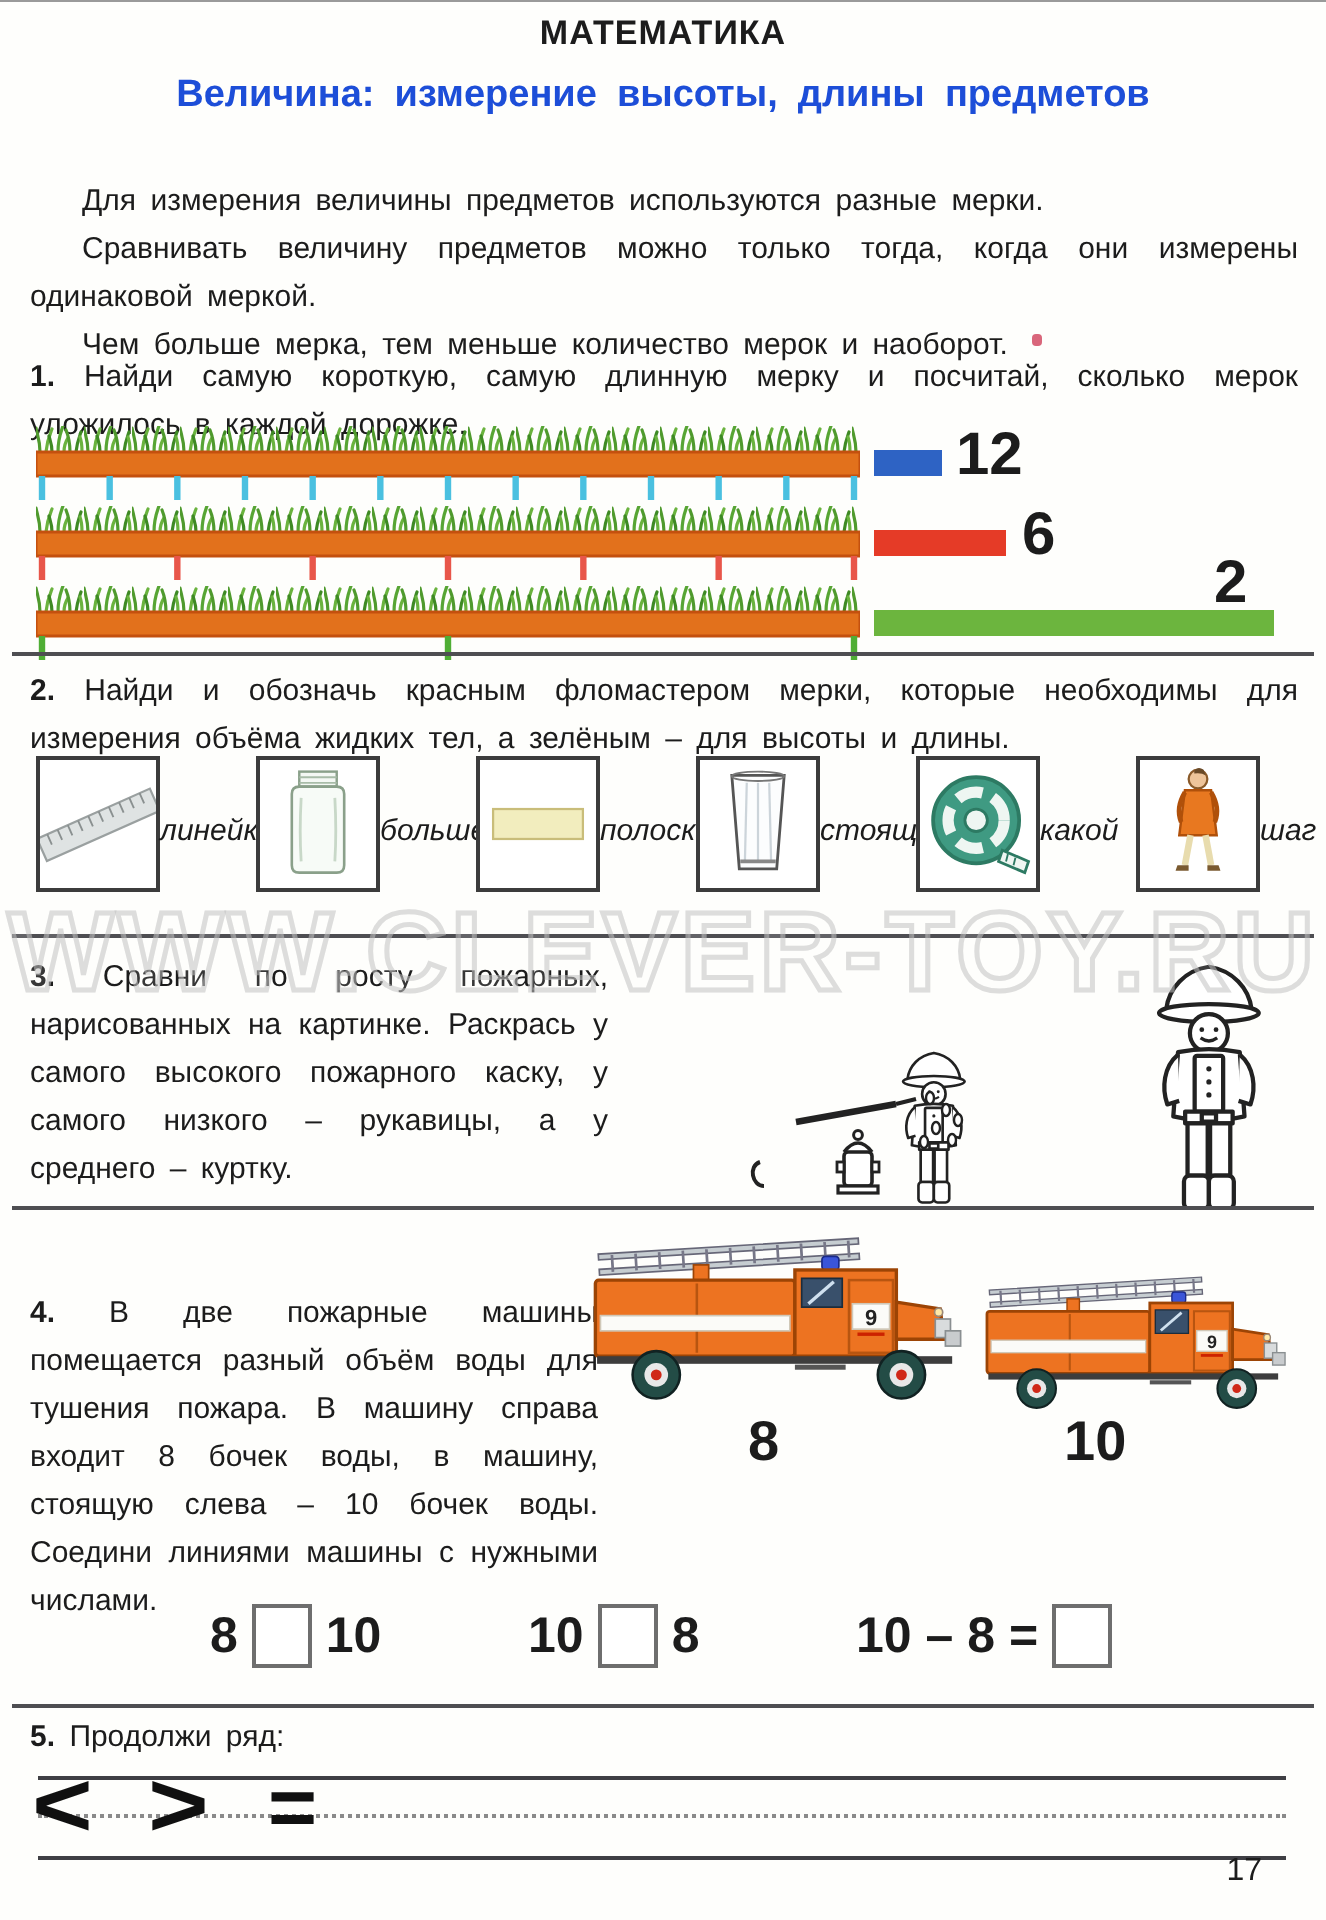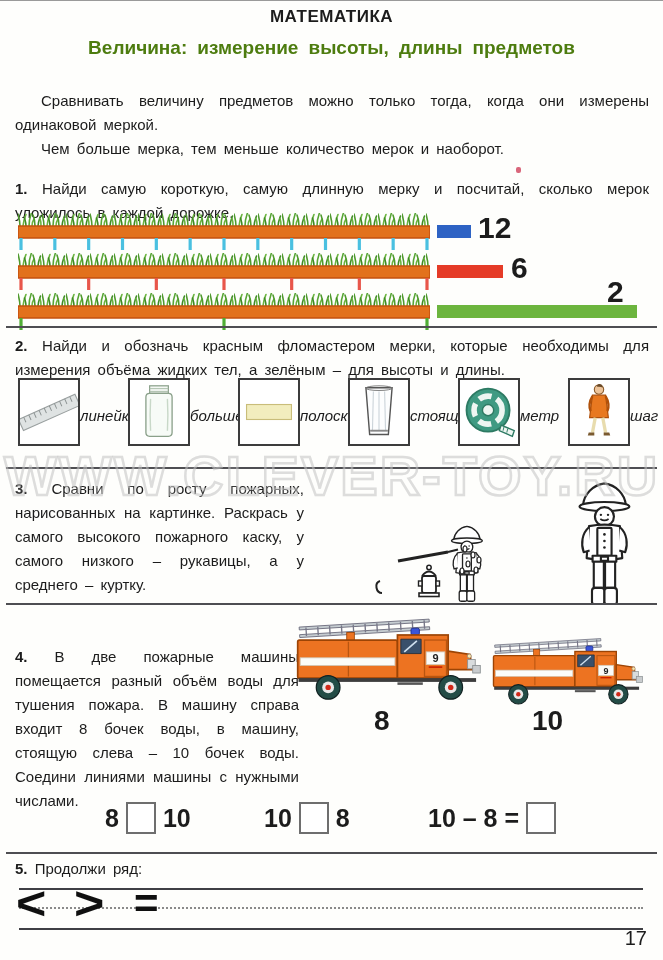--- a/index.html
+++ b/index.html
@@ -2,21 +2,21 @@
 <html><head>
 <meta charset="utf-8">
 <style>
   html,body{margin:0;padding:0;background:#9a9a9a;}
   .page{position:relative;width:663px;height:960px;margin:1px auto;background:#fefefc;
         font-family:"Liberation Sans",sans-serif;color:#1c1c1c;overflow:hidden;}
   
   .title{position:absolute;top:6px;left:0;right:0;margin:0;text-align:center;
          font-size:17px;font-weight:bold;letter-spacing:.5px;}
   .subtitle{position:absolute;top:34px;left:0;right:0;margin:0;text-align:center;
-            font-size:19px;font-weight:bold;color:#4d7c0f;line-height:26px;word-spacing:.25em;}
+            font-size:19px;font-weight:bold;color:#1d4ed8;line-height:26px;word-spacing:.25em;}
   
   .txt{font-size:15px;line-height:24px;margin:0;text-align:justify;word-spacing:.2em;}
   .txt .tnum{font-weight:bold;}
   .indent{text-indent:26px;}
   .intro{position:absolute;top:88px;left:15px;width:634px;}
   
   .divider{position:absolute;left:6px;right:6px;border-top:2px solid #4e4e52;}
   .d1{top:325px}.d2{top:466px}.d3{top:602px}.d4{top:851px}
   
   .task1-text{position:absolute;top:176px;left:15px;width:634px;}
@@ -55,21 +55,21 @@
   
   .task5-text{position:absolute;top:856px;left:15px;width:400px;}
   .writing-lines{position:absolute;left:19px;right:20px;top:887px;height:38px;
                  border-top:2px solid #3f3f44;border-bottom:2px solid #3f3f44;}
   .dotted-mid{position:absolute;left:0;right:0;top:17px;border-top:2px dotted #8a8a8a;}
   .sym{position:absolute;font-weight:bold;color:#101010;z-index:3;}
   .sym-lt{left:16px;top:881px;font-size:52px;line-height:42px;transform:scaleY(.88);}
   .sym-gt{left:74px;top:881px;font-size:52px;line-height:42px;transform:scaleY(.88);}
   .sym-eq{left:134px;top:886px;font-size:42px;line-height:34px;}
   
-  .page-number{position:absolute;right:16px;top:926px;font-size:20px;}
+  .page-number{position:absolute;right:32px;top:926px;font-size:16px;}
   .red-dot{position:absolute;left:516px;top:166px;width:5px;height:6px;background:#d0405a;border-radius:2px;opacity:.8;}
 </style>
 </head>
 <body>
 
 <div class="page">
 
   <svg width="0" height="0" style="position:absolute" aria-hidden="true">
     <defs>
       <pattern id="grassPat" width="24" height="14" patternUnits="userSpaceOnUse">
@@ -157,20 +157,21 @@
         </g>
       </symbol>
     </defs>
   </svg>
 
   <h1 class="title">МАТЕМАТИКА</h1>
   <h2 class="subtitle">
     <span>Величина:  измерение  высоты,  длины  предметов</span><br>
   </h2>
   <div class="intro">
+    <p class="txt indent">Для измерения величины предметов используются разные мерки.</p>
     <p class="txt indent">Сравнивать величину предметов можно только тогда, когда они измерены одинаковой меркой.</p>
     <p class="txt indent">Чем больше мерка, тем меньше количество мерок и наоборот.</p>
   </div>
   <div class="red-dot"></div>
 
   <p class="txt task1-text">
     <b class="tnum">1.</b>
     <span>Найди самую короткую, самую длинную мерку и посчитай, сколько мерок уложилось в каждой дорожке.</span>
   </p>
 
@@ -304,21 +305,21 @@
           <circle cx="30" cy="30" r="23" fill="#3f9a82" stroke="#2d7a63" stroke-width="2"></circle>
           <circle cx="30" cy="30" r="15" fill="none" stroke="#eef6f2" stroke-width="6" stroke-dasharray="14 6"></circle>
           <circle cx="30" cy="30" r="6" fill="#eef6f2" stroke="#2d7a63" stroke-width="1.5"></circle>
           <path d="M44 46 L58 52 L56 58 L42 52 Z" fill="#eef6f2" stroke="#2d7a63" stroke-width="1.5"></path>
           <g stroke="#2d7a63" stroke-width="1">
               <line x1="47" y1="48" x2="46" y2="52"></line>
               <line x1="51" y1="50" x2="50" y2="54"></line>
             </g>
         </svg>
       </div>
-      <div class="item-label">метр</div>
+      <div class="item-label">какой</div>
     </div>
 
     <div class="item">
       <div class="item-box">
         <svg width="58" height="60" viewBox="0 0 62 64">
           <circle cx="31" cy="8" r="5" fill="#eec49a" stroke="#8a5a2a" stroke-width="1.2"></circle>
           <path d="M29 3.5 Q31 1 34 3 L35 6 Q33 4.5 29 5 Z" fill="#6a4a28"></path>
           <path d="M24 14 L38 14 L41 38 L21 38 Z" fill="#e87820" stroke="#b0500a" stroke-width="1.3"></path>
           <path d="M24 15 C21 20 20 26 22 31" fill="none" stroke="#b0500a" stroke-width="2.5"></path>
           <path d="M38 15 C41 20 42 26 40 31" fill="none" stroke="#b0500a" stroke-width="2.5"></path>

